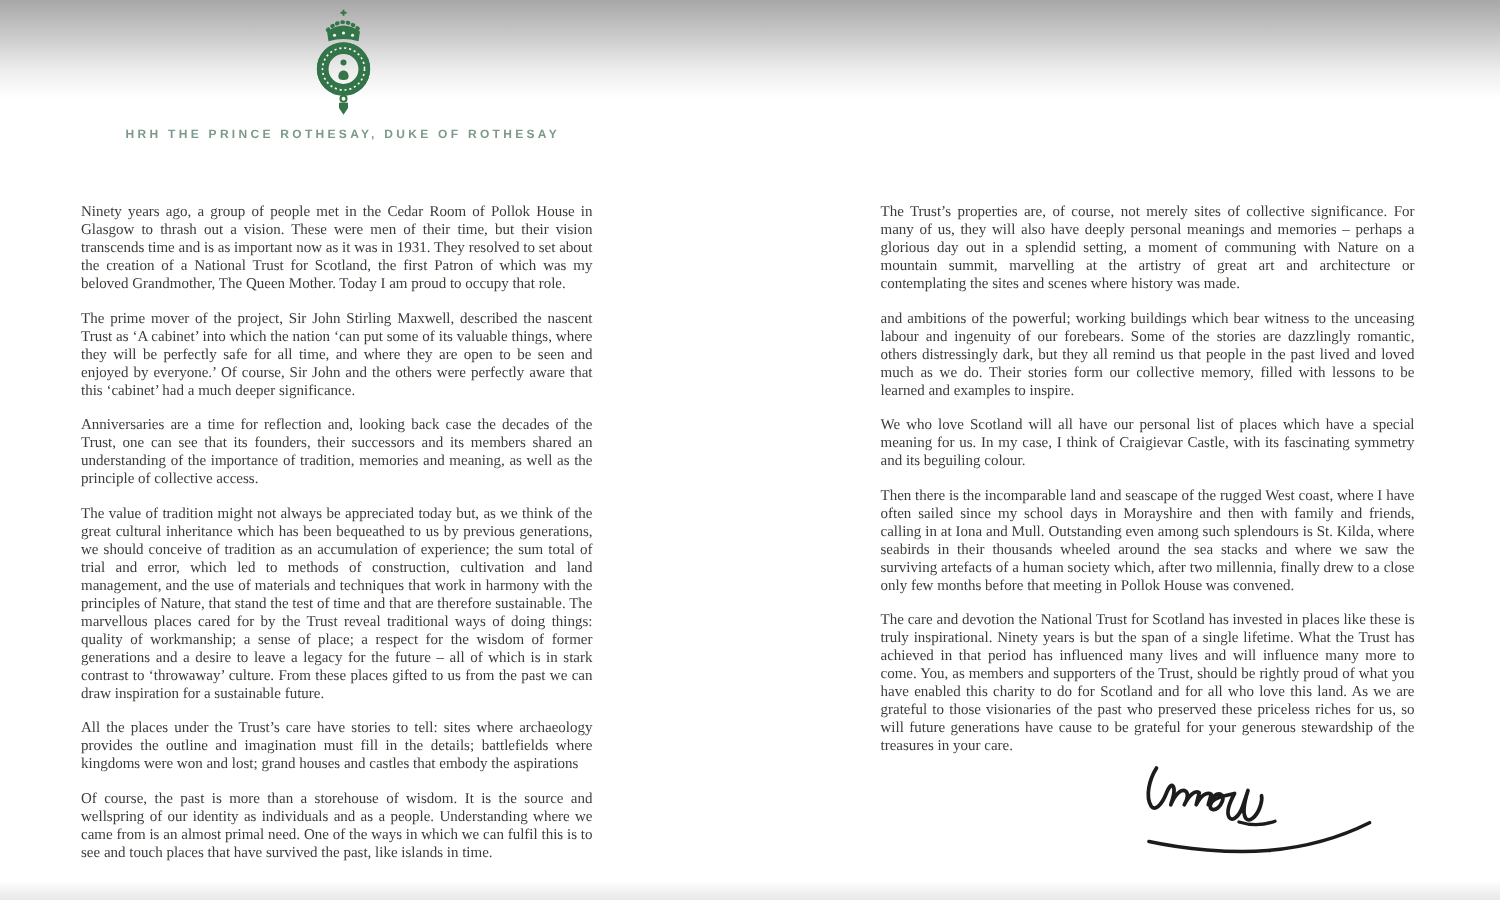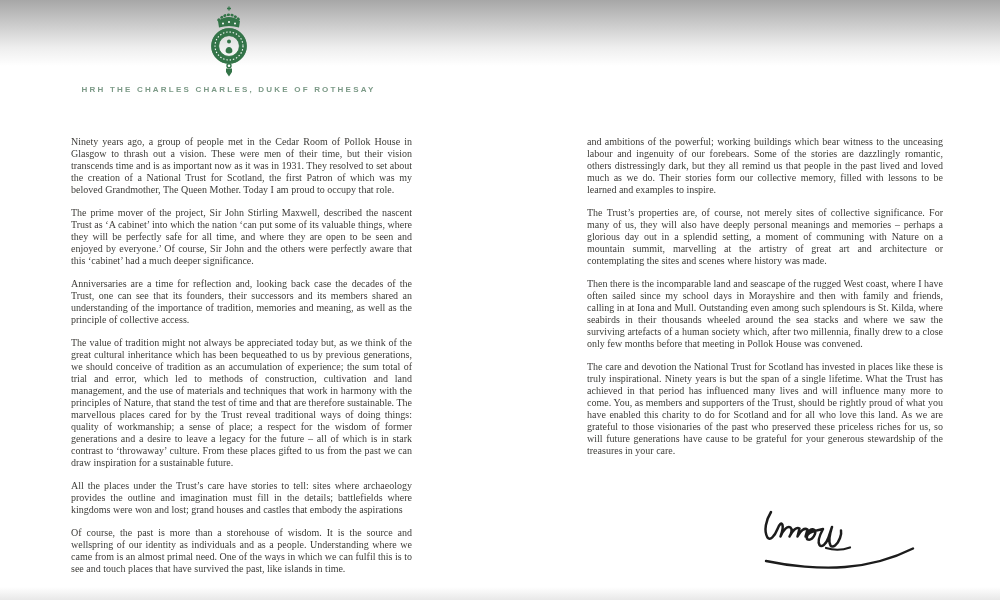--- a/index.html
+++ b/index.html
@@ -21,21 +21,21 @@
     text-align: center; z-index: 2;
   }
   .crest { display: block; margin: 0 auto; }
   .letterhead-title {
     margin-top: 8px;
     font-family: "Liberation Sans", sans-serif;
     font-size: 8px; letter-spacing: 2.2px; font-weight: 600;
     color: #7c9a87; white-space: nowrap;
   }
   .col { position: absolute; top: 136px; z-index: 1; }
-  .col-left  { left: 71px;  width: 341px; }
+  .col-left  { left: 54px;  width: 341px; }
   .col-right { left: 587px; width: 356px; }
   .col p {
     font-size: 10px; line-height: 12px; text-align: justify;
     color: #3d3c38; margin: 0 0 11px 0;
     text-justify: inter-word;
   }
   .signature { position: absolute; left: 744px; top: 508px; width: 186px; height: 80px; z-index: 1; }
 </style>
 </head>
 <body>
@@ -62,35 +62,36 @@
       <circle cx="23" cy="40" r="17.4" fill="none" stroke="#337448" stroke-width="0.8"></circle>
       <circle cx="23" cy="40" r="10.4" fill="none" stroke="#337448" stroke-width="0.8"></circle>
 
       <circle cx="23" cy="35.6" r="2" fill="#337448"></circle>
       <path d="M19.6 45 C19.6 39.6 26.4 39.6 26.4 45 Q26.4 47.4 23 47.4 Q19.6 47.4 19.6 45 Z" fill="#337448"></path>
 
       <circle cx="23" cy="59.8" r="2" fill="none" stroke="#337448" stroke-width="1.4"></circle>
 
       <path d="M20 62.5 h6 v3.5 l-3 4.5 l-3 -4.5 Z" fill="#337448"></path>
     </svg>
-    <div class="letterhead-title">HRH THE CHARLES CHARLES, DUKE OF ROTHESAY</div>
+    <div class="letterhead-title">HRH THE PRINCE ROTHESAY, DUKE OF ROTHESAY</div>
   </header>
 
   <section class="col col-left">
     <p>Ninety years ago, a group of people met in the Cedar Room of Pollok House in Glasgow to thrash out a vision. These were men of their time, but their vision transcends time and is as important now as it was in 1931. They resolved to set about the creation of a National Trust for Scotland, the first Patron of which was my beloved Grandmother, The Queen Mother. Today I am proud to occupy that role.</p>
     <p>The prime mover of the project, Sir John Stirling Maxwell, described the nascent Trust as ‘A cabinet’ into which the nation ‘can put some of its valuable things, where they will be perfectly safe for all time, and where they are open to be seen and enjoyed by everyone.’ Of course, Sir John and the others were perfectly aware that this ‘cabinet’ had a much deeper significance.</p>
     <p>Anniversaries are a time for reflection and, looking back case the decades of the Trust, one can see that its founders, their successors and its members shared an understanding of the importance of tradition, memories and meaning, as well as the principle of collective access.</p>
     <p>The value of tradition might not always be appreciated today but, as we think of the great cultural inheritance which has been bequeathed to us by previous generations, we should conceive of tradition as an accumulation of experience; the sum total of trial and error, which led to methods of construction, cultivation and land management, and the use of materials and techniques that work in harmony with the principles of Nature, that stand the test of time and that are therefore sustainable. The marvellous places cared for by the Trust reveal traditional ways of doing things: quality of workmanship; a sense of place; a respect for the wisdom of former generations and a desire to leave a legacy for the future – all of which is in stark contrast to ‘throwaway’ culture. From these places gifted to us from the past we can draw inspiration for a sustainable future.</p>
     <p>All the places under the Trust’s care have stories to tell: sites where archaeology provides the outline and imagination must fill in the details; battlefields where kingdoms were won and lost; grand houses and castles that embody the aspirations</p>
     <p>Of course, the past is more than a storehouse of wisdom. It is the source and wellspring of our identity as individuals and as a people. Understanding where we came from is an almost primal need. One of the ways in which we can fulfil this is to see and touch places that have survived the past, like islands in time.</p>
   </section>
 
   <section class="col col-right">
+    <p>The Trust’s properties are, of course, not merely sites of collective significance. For many of us, they will also have deeply personal meanings and memories – perhaps a glorious day out in a splendid setting, a moment of communing with Nature on a mountain summit, marvelling at the artistry of great art and architecture or contemplating the sites and scenes where history was made.</p>
     <p>and ambitions of the powerful; working buildings which bear witness to the unceasing labour and ingenuity of our forebears. Some of the stories are dazzlingly romantic, others distressingly dark, but they all remind us that people in the past lived and loved much as we do. Their stories form our collective memory, filled with lessons to be learned and examples to inspire.</p>
-    <p>The Trust’s properties are, of course, not merely sites of collective significance. For many of us, they will also have deeply personal meanings and memories – perhaps a glorious day out in a splendid setting, a moment of communing with Nature on a mountain summit, marvelling at the artistry of great art and architecture or contemplating the sites and scenes where history was made.</p>
+    <p>We who love Scotland will all have our personal list of places which have a special meaning for us. In my case, I think of Craigievar Castle, with its fascinating symmetry and its beguiling colour.</p>
     <p>Then there is the incomparable land and seascape of the rugged West coast, where I have often sailed since my school days in Morayshire and then with family and friends, calling in at Iona and Mull. Outstanding even among such splendours is St. Kilda, where seabirds in their thousands wheeled around the sea stacks and where we saw the surviving artefacts of a human society which, after two millennia, finally drew to a close only few months before that meeting in Pollok House was convened.</p>
     <p>The care and devotion the National Trust for Scotland has invested in places like these is truly inspirational. Ninety years is but the span of a single lifetime. What the Trust has achieved in that period has influenced many lives and will influence many more to come. You, as members and supporters of the Trust, should be rightly proud of what you have enabled this charity to do for Scotland and for all who love this land. As we are grateful to those visionaries of the past who preserved these priceless riches for us, so will future generations have cause to be grateful for your generous stewardship of the treasures in your care.</p>
   </section>
 
   <svg class="signature" role="img" viewBox="0 0 186 80" xmlns="http://www.w3.org/2000/svg" aria-label="Charles">
 
     <path d="M27 4
              C22 12 19.5 23 23.5 29.5
              C26 33 30.5 28.5 33.5 21
              C35.5 16 37.5 14 38.5 17

